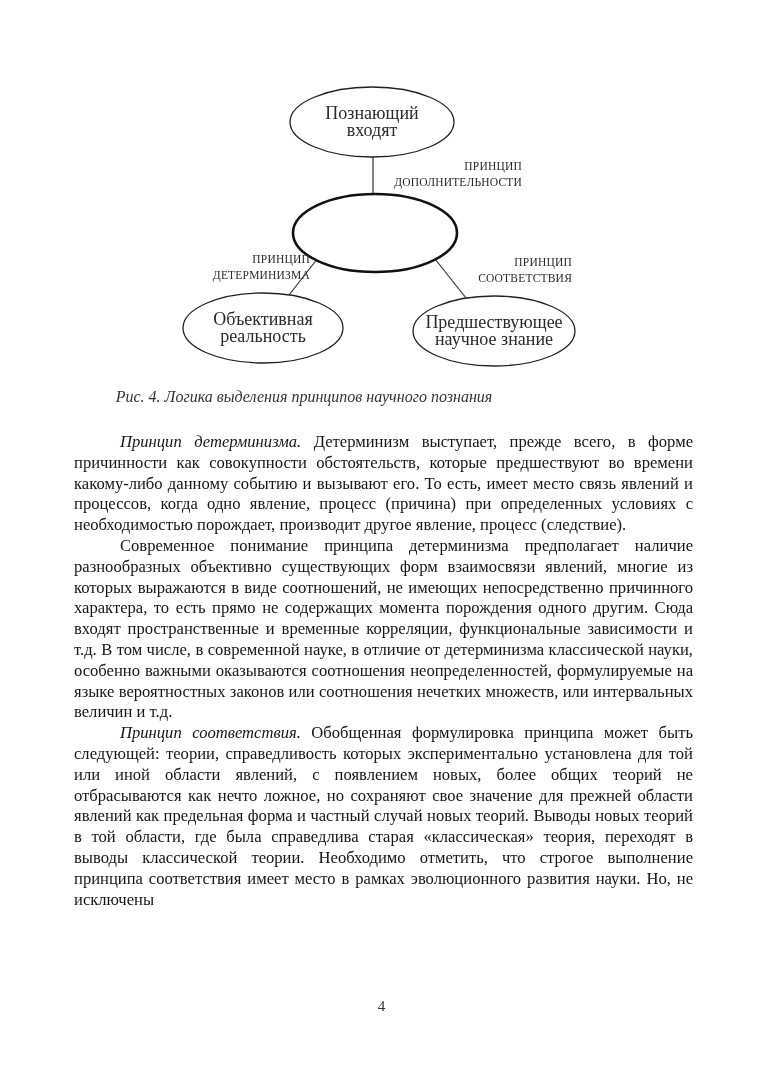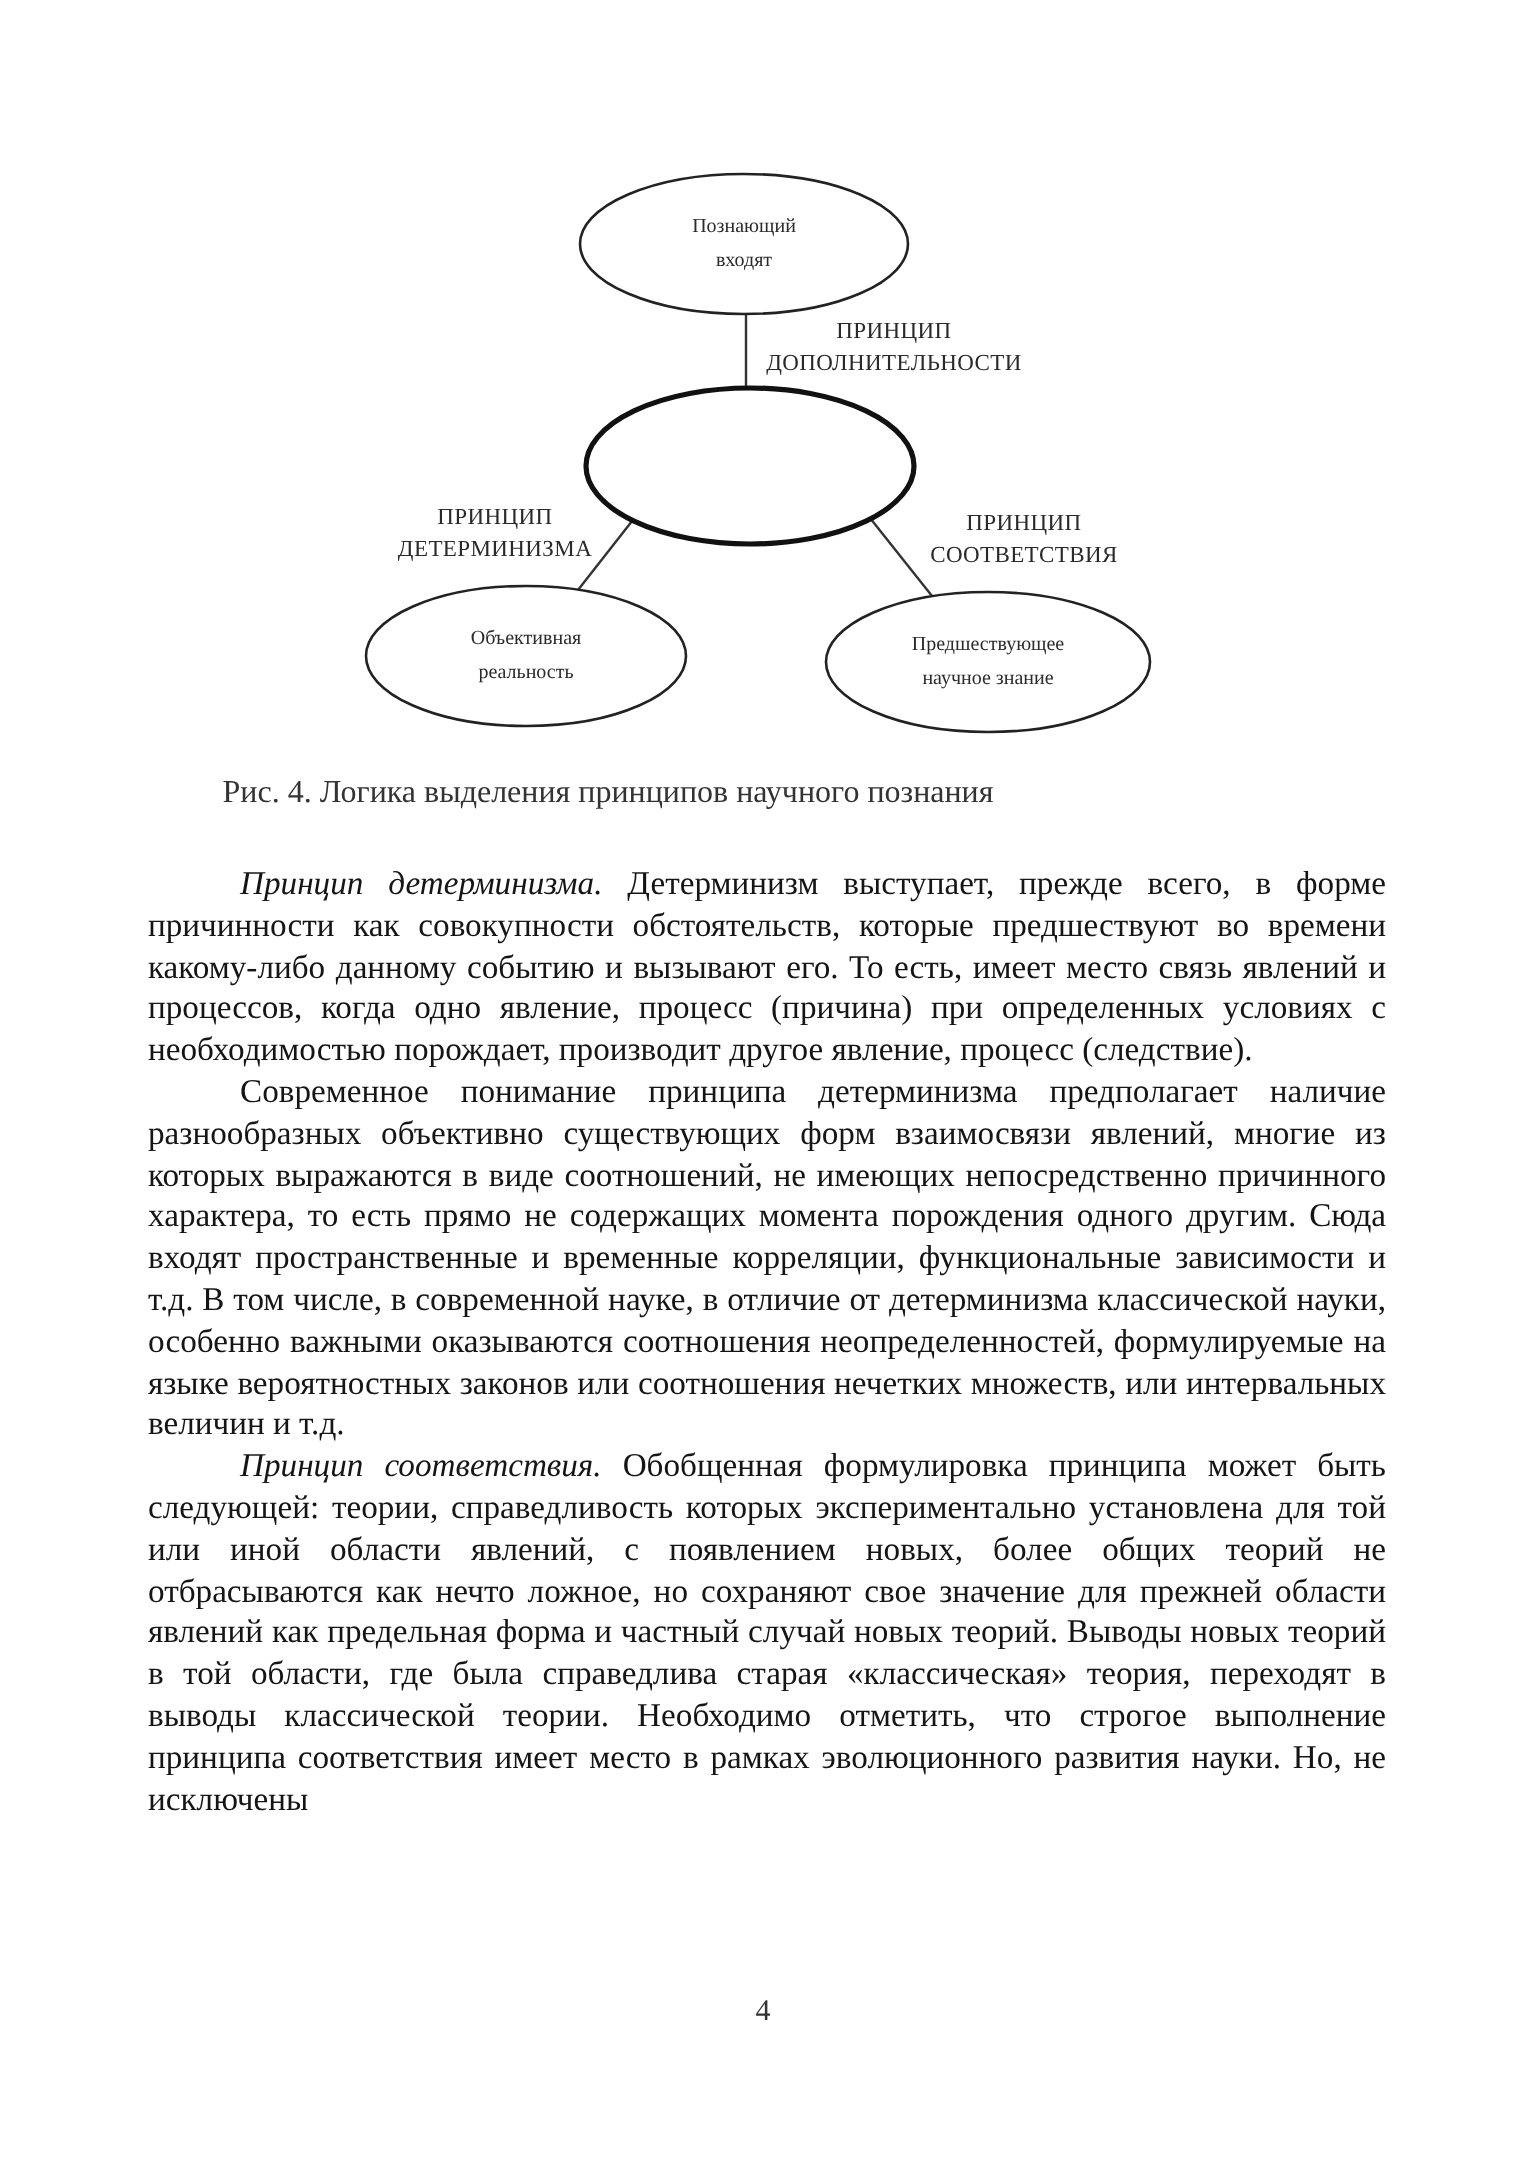--- a/index.html
+++ b/index.html
@@ -1,23 +1,23 @@
 <!DOCTYPE html>
 <html><head>
 <meta charset="utf-8">
 <style>
   html, body { margin:0; padding:0; background:#ffffff; }
   body { width:763px; height:1080px; position:relative; overflow:hidden;
          font-family:"Liberation Serif", "DejaVu Serif", serif; color:#1a1a1a; }
   .diagram { position:absolute; left:0; top:0; width:763px; height:380px; }
   .diagram svg { position:absolute; left:0; top:0; }
-  .node-text { position:absolute; text-align:center; font-size:10px; line-height:17px; color:#2a2a2a; }
-  .edge-label { position:absolute; text-align:center; font-size:11.5px; line-height:16px; color:#2a2a2a; letter-spacing:0.2px; }
+  .node-text { position:absolute; text-align:center; font-size:18px; line-height:17px; color:#2a2a2a; }
+  .edge-label { position:absolute; text-align:right; font-size:11.5px; line-height:16px; color:#2a2a2a; letter-spacing:0.2px; }
   .caption { position:absolute; left:0; width:608px; top:388px; text-align:center;
-             font-size:16px; color:#333; }
+             font-style:italic; font-size:16px; color:#333; }
   .body-text { position:absolute; left:74px; width:619px; top:432px;
                font-size:16.6px; line-height:20.8px; text-align:justify; color:#151515; }
   .body-text p { margin:0; text-indent:46px; }
   .body-text em { }
   .page-num { position:absolute; top:998px; left:0; width:763px; text-align:center; font-size:15px; color:#333; }
 </style>
 </head>
 <body>
 
 <div class="diagram">

